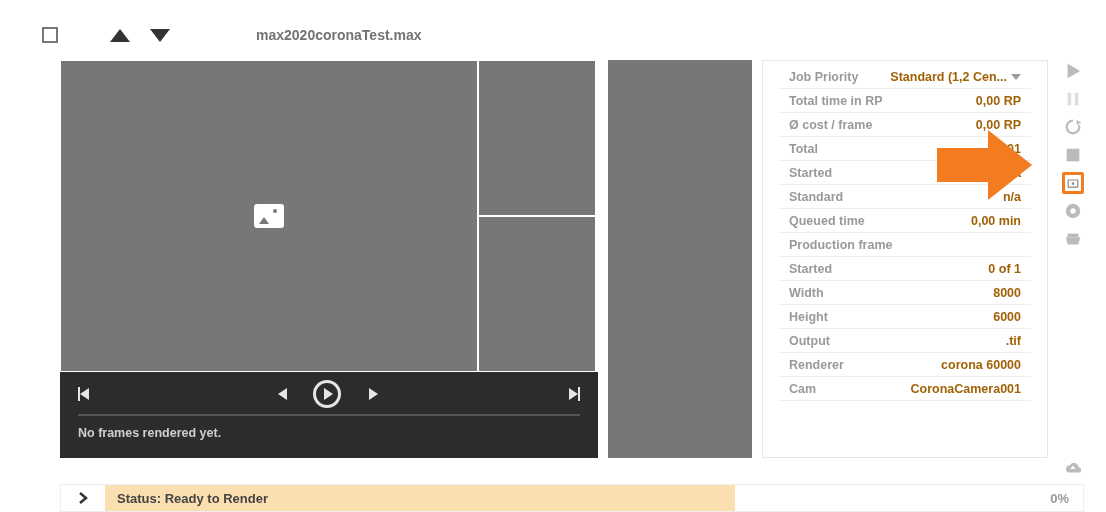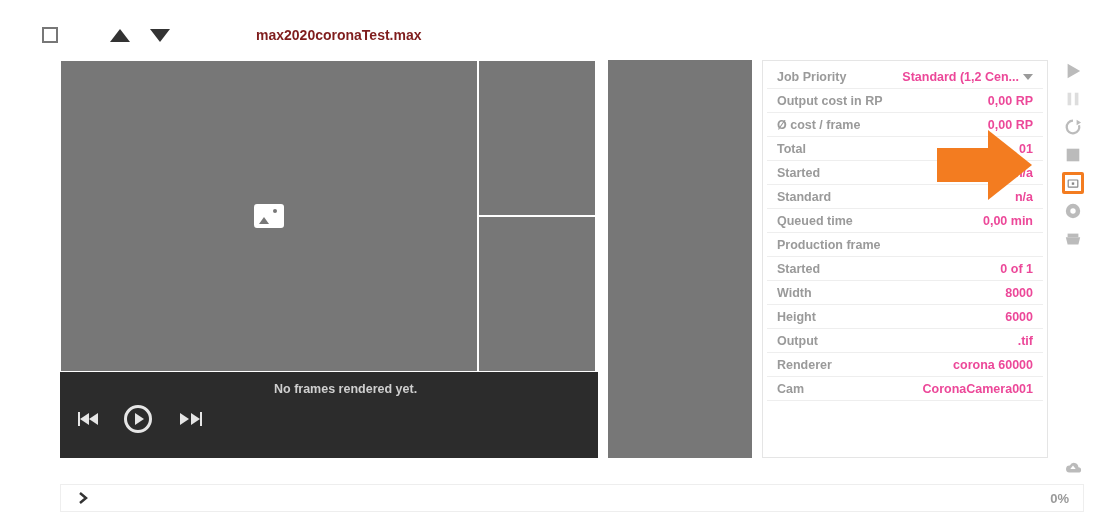--- a/index.html
+++ b/index.html
@@ -33,21 +33,21 @@
   .tri-down {
     width: 0; height: 0;
     border-left: 10px solid transparent;
     border-right: 10px solid transparent;
     border-top: 13px solid #333;
   }
   .filename {
     margin-left: 86px;
     font-weight: bold;
     font-size: 14px;
-    color: #7f1d1d;
+    color: #737373;
   }
 
   .main {
     position: absolute;
     left: 60px; top: 60px; width: 988px; height: 398px;
     display: flex;
   }
 
   
   .preview-col { width: 538px; height: 398px; display:flex; flex-direction:column; }
@@ -82,21 +82,21 @@
     position:absolute; right:7px; top:5px;
     width:4px;height:4px;border-radius:50%;background:#777;
   }
 
   .playbar {
     height: 86px;
     background: #2c2c2c;
     color: #bfbfbf;
     font-weight: bold;
     font-size: 12.5px;
-    display:flex; flex-direction:row;
+    display:flex; flex-direction:column;
   }
   .play-ctrl {
     display:flex; align-items:center; justify-content:space-between;
     padding: 8px 18px 0 18px;
   }
   .center-ctrl { display:flex; align-items:center; gap: 26px;}
   .iconbtn { color:#e6e6e6; display:inline-flex; }
   .play-circle {
     width: 28px; height: 28px; border: 3px solid #e6e6e6; border-radius: 50%;
     display:flex; align-items:center; justify-content:center;
@@ -125,33 +125,33 @@
   .spacer-tile {
     margin-left: 10px;
     width: 144px; height: 398px; background:#777;
   }
 
   
   .info {
     margin-left: 10px;
     width: 286px; height: 398px;
     border: 1px solid #e5e5e5;
-    padding: 4px 4px;
+    padding: 4px 16px;
     overflow:hidden;
   }
   .row {
     display:flex; align-items:center; justify-content:space-between;
     height: 24px;
     padding: 0 10px;
     border-bottom: 1px solid #eee;
     font-size: 12.5px;
     color:#9a9a9a;
     font-weight: bold;
   }
-  .row .val { color:#ec4899; font-weight: bold; }
+  .row .val { color:#a16207; font-weight: bold; }
   .row.first .val { display:flex; align-items:center; gap:4px;}
   .tri-down-sm {
     width:0;height:0;
     border-left:5px solid transparent;
     border-right:5px solid transparent;
     border-top:6px solid #9a9a9a;
   }
 
   
   .rail {
@@ -268,21 +268,21 @@
 
   <div class="info">
     <div class="row first">
       <span>Job Priority</span>
       <span class="val">
           <span>Standard (1,2 Cen...</span>
           <span class="tri-down-sm"></span>
         </span>
     </div>
     <div class="row">
-        <span>Output cost in RP</span>
+        <span>Total time in RP</span>
         <span class="val">0,00 RP</span>
       </div>
     <div class="row">
         <span>Ø cost / frame</span>
         <span class="val">0,00 RP</span>
       </div>
     <div class="row">
         <span>Total</span>
         <span class="val">01</span>
       </div>
@@ -383,14 +383,18 @@
   <div class="shaft"></div>
   <div class="head"></div>
 </div>
 
 <div class="footer">
   <div class="chev">
     <svg width="12" height="12" viewBox="0 0 12 12">
         <polyline points="3,1 9,6 3,11" fill="none" stroke="#333" stroke-width="2.5"></polyline>
       </svg>
   </div>
+  <div class="status-bar">
+    <span>Status:</span>&nbsp;
+    <span>Ready to Render</span>
+  </div>
   <div class="pct">0%</div>
 </div>
 
 </body></html>

